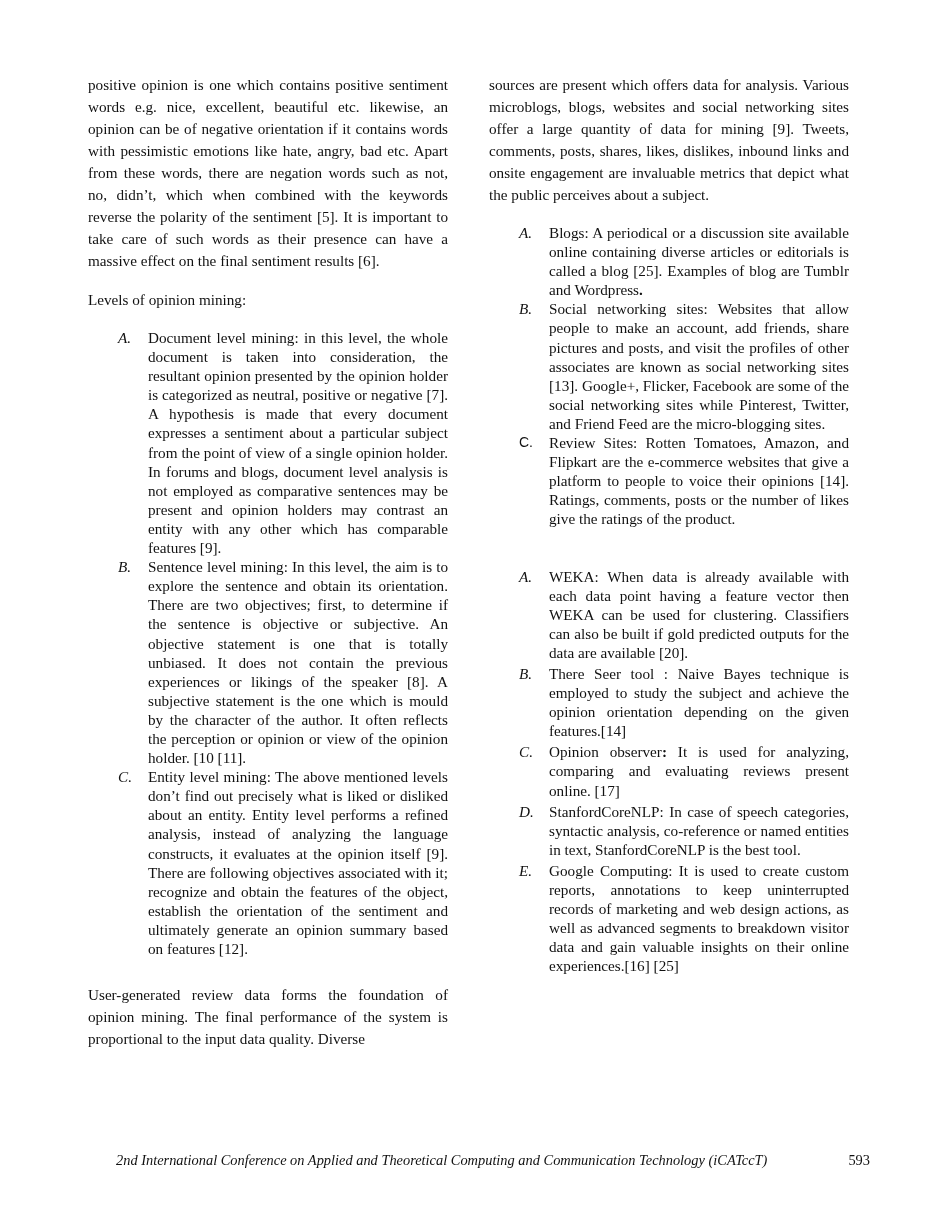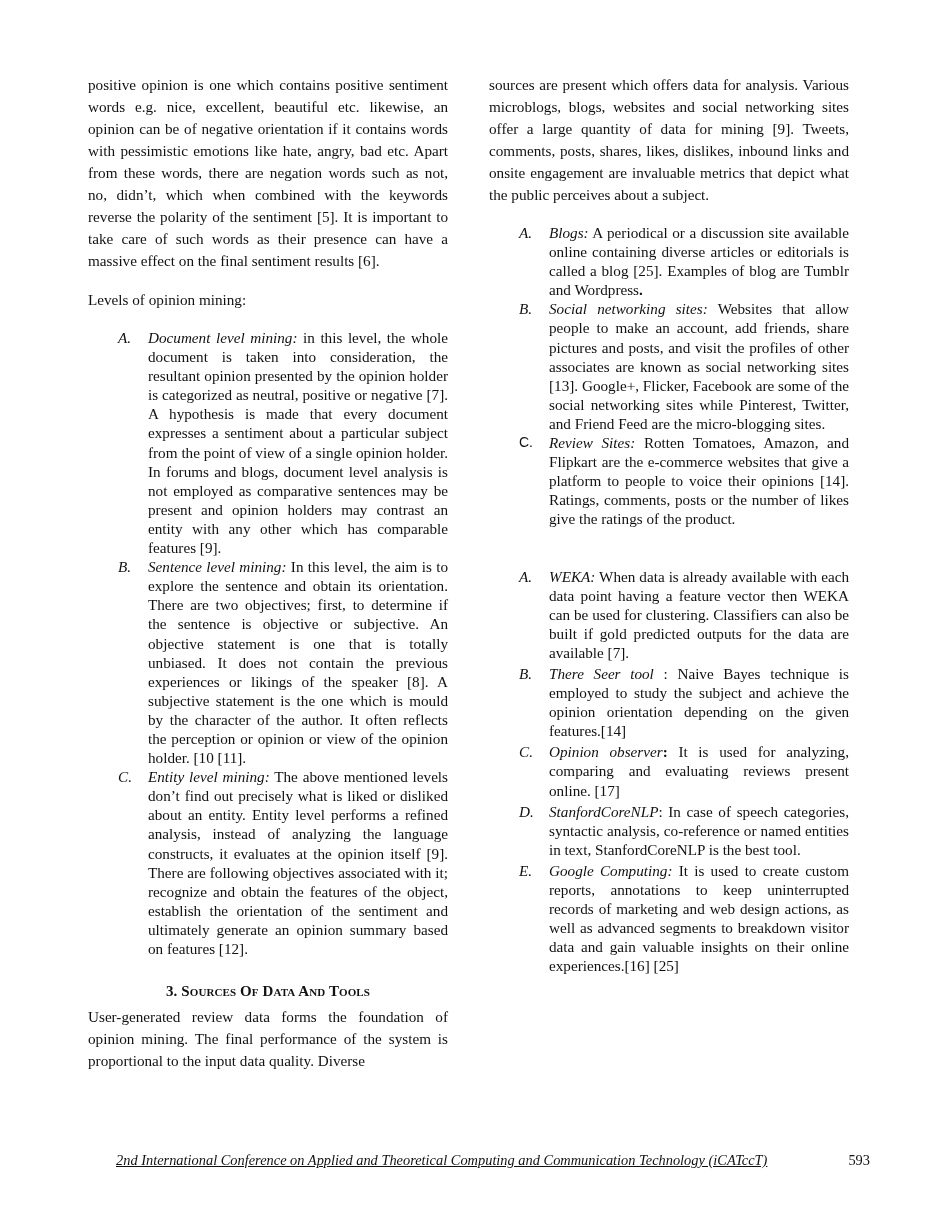--- a/index.html
+++ b/index.html
@@ -18,29 +18,29 @@
   .para-gap { height: 17px; }
   .list { margin: 0; padding: 0; list-style: none; }
   .list-item {
     position: relative; padding-left: 60px;
     font-size: 15.2px; line-height: 19.1px; text-align: justify;
   }
   .list-item .lbl {
     position: absolute; left: 30px; top: 0; font-style: italic;
   }
   .list-item .lbl.upright { font-style: normal; font-family: "Liberation Sans", "DejaVu Sans", sans-serif; font-size: 14px; }
-  .term { font-style: italic; }
+  .term { }
   .bold { font-weight: bold; }
   .heading {
     text-align: center; font-size: 15px; line-height: 22px; margin: 0;
     font-variant: small-caps; letter-spacing: 0.1px;
   }
   .footer {
     position: absolute; top: 1150px; left: 116px; width: 760px;
-    font-size: 14.4px; line-height: 20px; text-decoration: underline;
+    font-size: 14.4px; line-height: 20px;
   }
   .footer .conf { font-style: italic; }
   .footer .pg { position: absolute; right: 6px; top: 0; text-align: right; }
 </style>
 </head>
 <body>
 
 <div class="col col-left">
   <p class="para">positive opinion is one which contains positive sentiment words e.g. nice, excellent, beautiful etc. likewise, an opinion can be of negative orientation if it contains words with pessimistic emotions like hate, angry, bad etc. Apart from these words, there are negation words such as not, no, didn’t, which when combined with the keywords reverse the polarity of the sentiment [5]. It is important to take care of such words as their presence can have a massive effect on the final sentiment results [6].</p>
   <div class="para-gap"></div>
@@ -51,21 +51,20 @@
       <span class="lbl">A.</span><span class="term">Document level mining:</span><span> in this level, the whole document is taken into consideration, the resultant opinion presented by the opinion holder is categorized as neutral, positive or negative [7]. A hypothesis is made that every document expresses a sentiment about a particular subject from the point of view of a single opinion holder. In forums and blogs, document level analysis is not employed as comparative sentences may be present and opinion holders may contrast an entity with any other which has comparable features [9].</span>
     </li>
     <li class="list-item">
       <span class="lbl">B.</span><span class="term">Sentence level mining:</span><span> In this level, the aim is to explore the sentence and obtain its orientation. There are two objectives; first, to determine if the sentence is objective or subjective. An objective statement is one that is totally unbiased. It does not contain the previous experiences or likings of the speaker [8]. A subjective statement is the one which is mould by the character of the author. It often reflects the perception or opinion or view of the opinion holder. [10 [11].</span>
     </li>
     <li class="list-item">
       <span class="lbl">C.</span><span class="term">Entity level mining:</span><span> The above mentioned levels don’t find out precisely what is liked or disliked about an entity. Entity level performs a refined analysis, instead of analyzing the language constructs, it evaluates at the opinion itself [9]. There are following objectives associated with it; recognize and obtain the features of the object, establish the orientation of the sentiment and ultimately generate an opinion summary based on features [12].</span>
     </li>
   </ul>
   <div style="height:22px"></div>
-  <h3 class="heading">3. Sources Of Data And Tools</h3>
   <div style="height:4px"></div>
   <p class="para">User-generated review data forms the foundation of opinion mining. The final performance of the system is proportional to the input data quality. Diverse</p>
 </div>
 
 <div class="col col-right">
   <p class="para">sources are present which offers data for analysis. Various microblogs, blogs, websites and social networking sites offer a large quantity of data for mining [9]. Tweets, comments, posts, shares, likes, dislikes, inbound links and onsite engagement are invaluable metrics that depict what the public perceives about a subject.</p>
   <div class="para-gap"></div>
   <ul class="list">
     <li class="list-item">
       <span class="lbl">A.</span><span class="term">Blogs:</span><span> A periodical or a discussion site available online containing diverse articles or editorials is called a blog [25]. Examples of blog are Tumblr and Wordpress</span><span class="bold">.</span>
@@ -74,21 +73,21 @@
       <span class="lbl">B.</span><span class="term">Social networking sites:</span><span> Websites that allow people to make an account, add friends, share pictures and posts, and visit the profiles of other associates are known as social networking sites [13]. Google+, Flicker, Facebook are some of the social networking sites while Pinterest, Twitter, and Friend Feed are the micro-blogging sites.</span>
     </li>
     <li class="list-item">
       <span class="lbl upright">C.</span><span class="term">Review Sites:</span><span> Rotten Tomatoes, Amazon, and Flipkart are the e-commerce websites that give a platform to people to voice their opinions [14]. Ratings, comments, posts or the number of likes give the ratings of the product.</span>
     </li>
   </ul>
   <div style="height:20px"></div>
   <div style="height:18px"></div>
   <ul class="list">
     <li class="list-item" style="margin-bottom:2px">
-      <span class="lbl">A.</span><span class="term">WEKA:</span><span> When data is already available with each data point having a feature vector then WEKA can be used for clustering. Classifiers can also be built if gold predicted outputs for the data are available [7].</span>
+      <span class="lbl">A.</span><span class="term">WEKA:</span><span> When data is already available with each data point having a feature vector then WEKA can be used for clustering. Classifiers can also be built if gold predicted outputs for the data are available [20].</span>
     </li>
     <li class="list-item" style="margin-bottom:2px">
       <span class="lbl">B.</span><span class="term">There Seer tool</span><span> : Naive Bayes technique is employed to study the subject and achieve the opinion orientation depending on the given features.[14]</span>
     </li>
     <li class="list-item" style="margin-bottom:2px">
       <span class="lbl">C.</span><span class="term">Opinion observer</span><span class="bold">:</span><span> It is used for analyzing, comparing and evaluating reviews present online. [17]</span>
     </li>
     <li class="list-item" style="margin-bottom:2px">
       <span class="lbl">D.</span><span class="term">StanfordCoreNLP</span><span>: In case of speech categories, syntactic analysis, co-reference or named entities in text, StanfordCoreNLP is the best tool.</span>
     </li>

